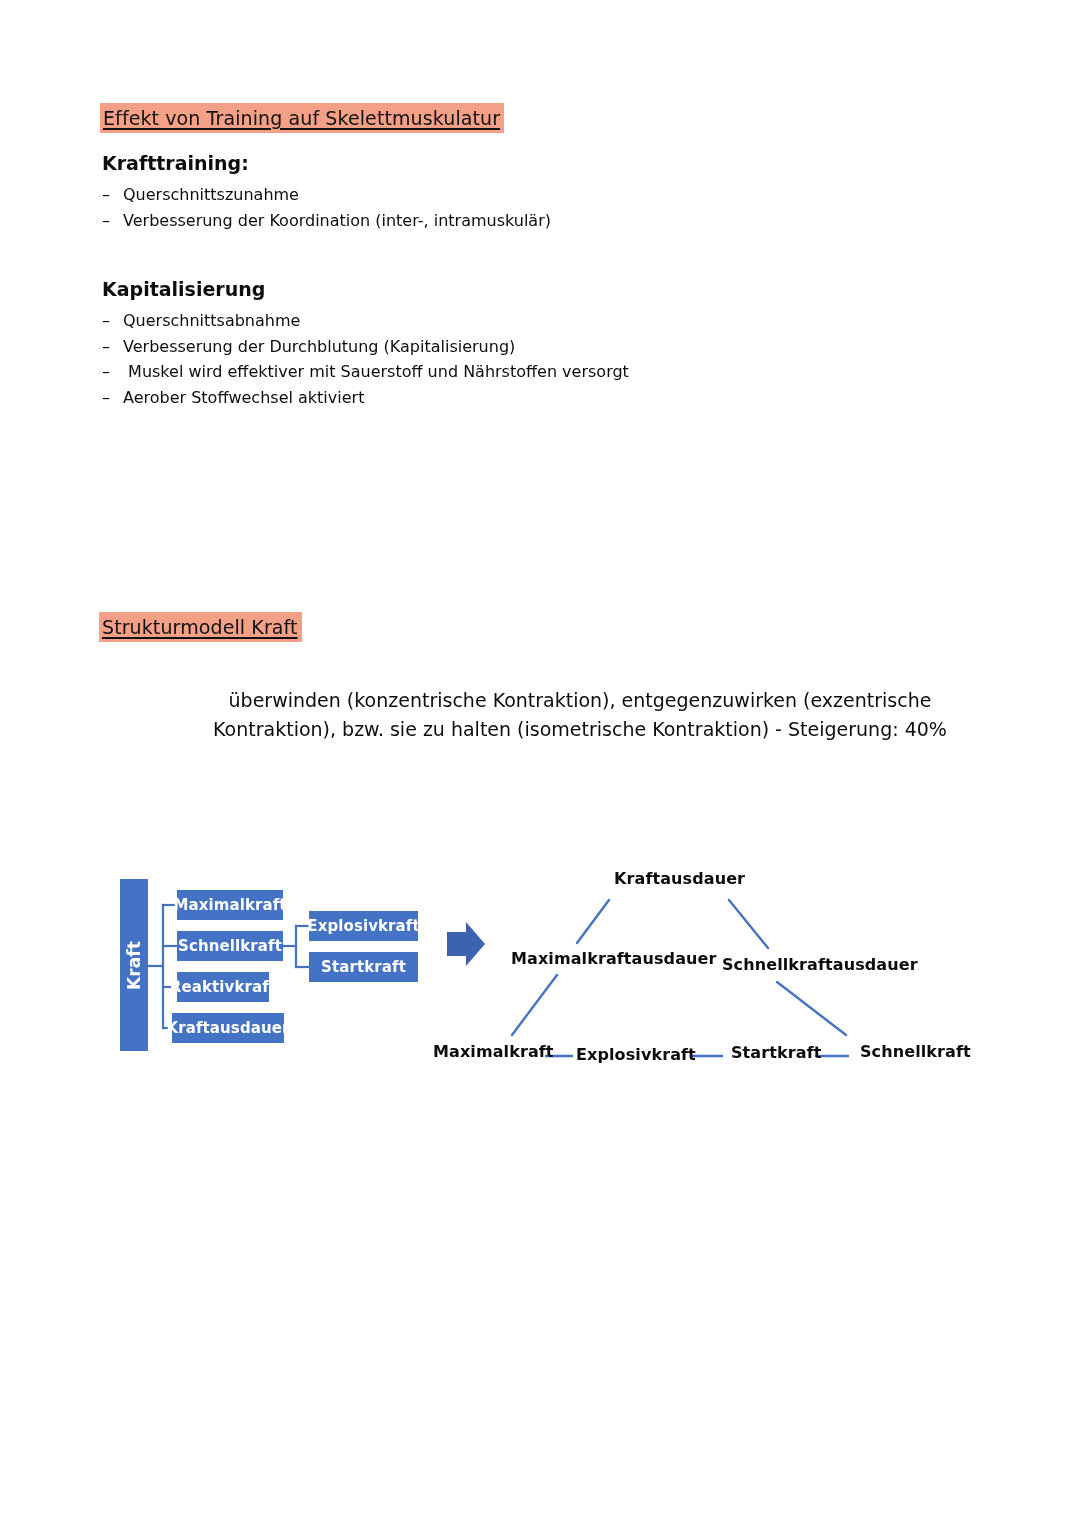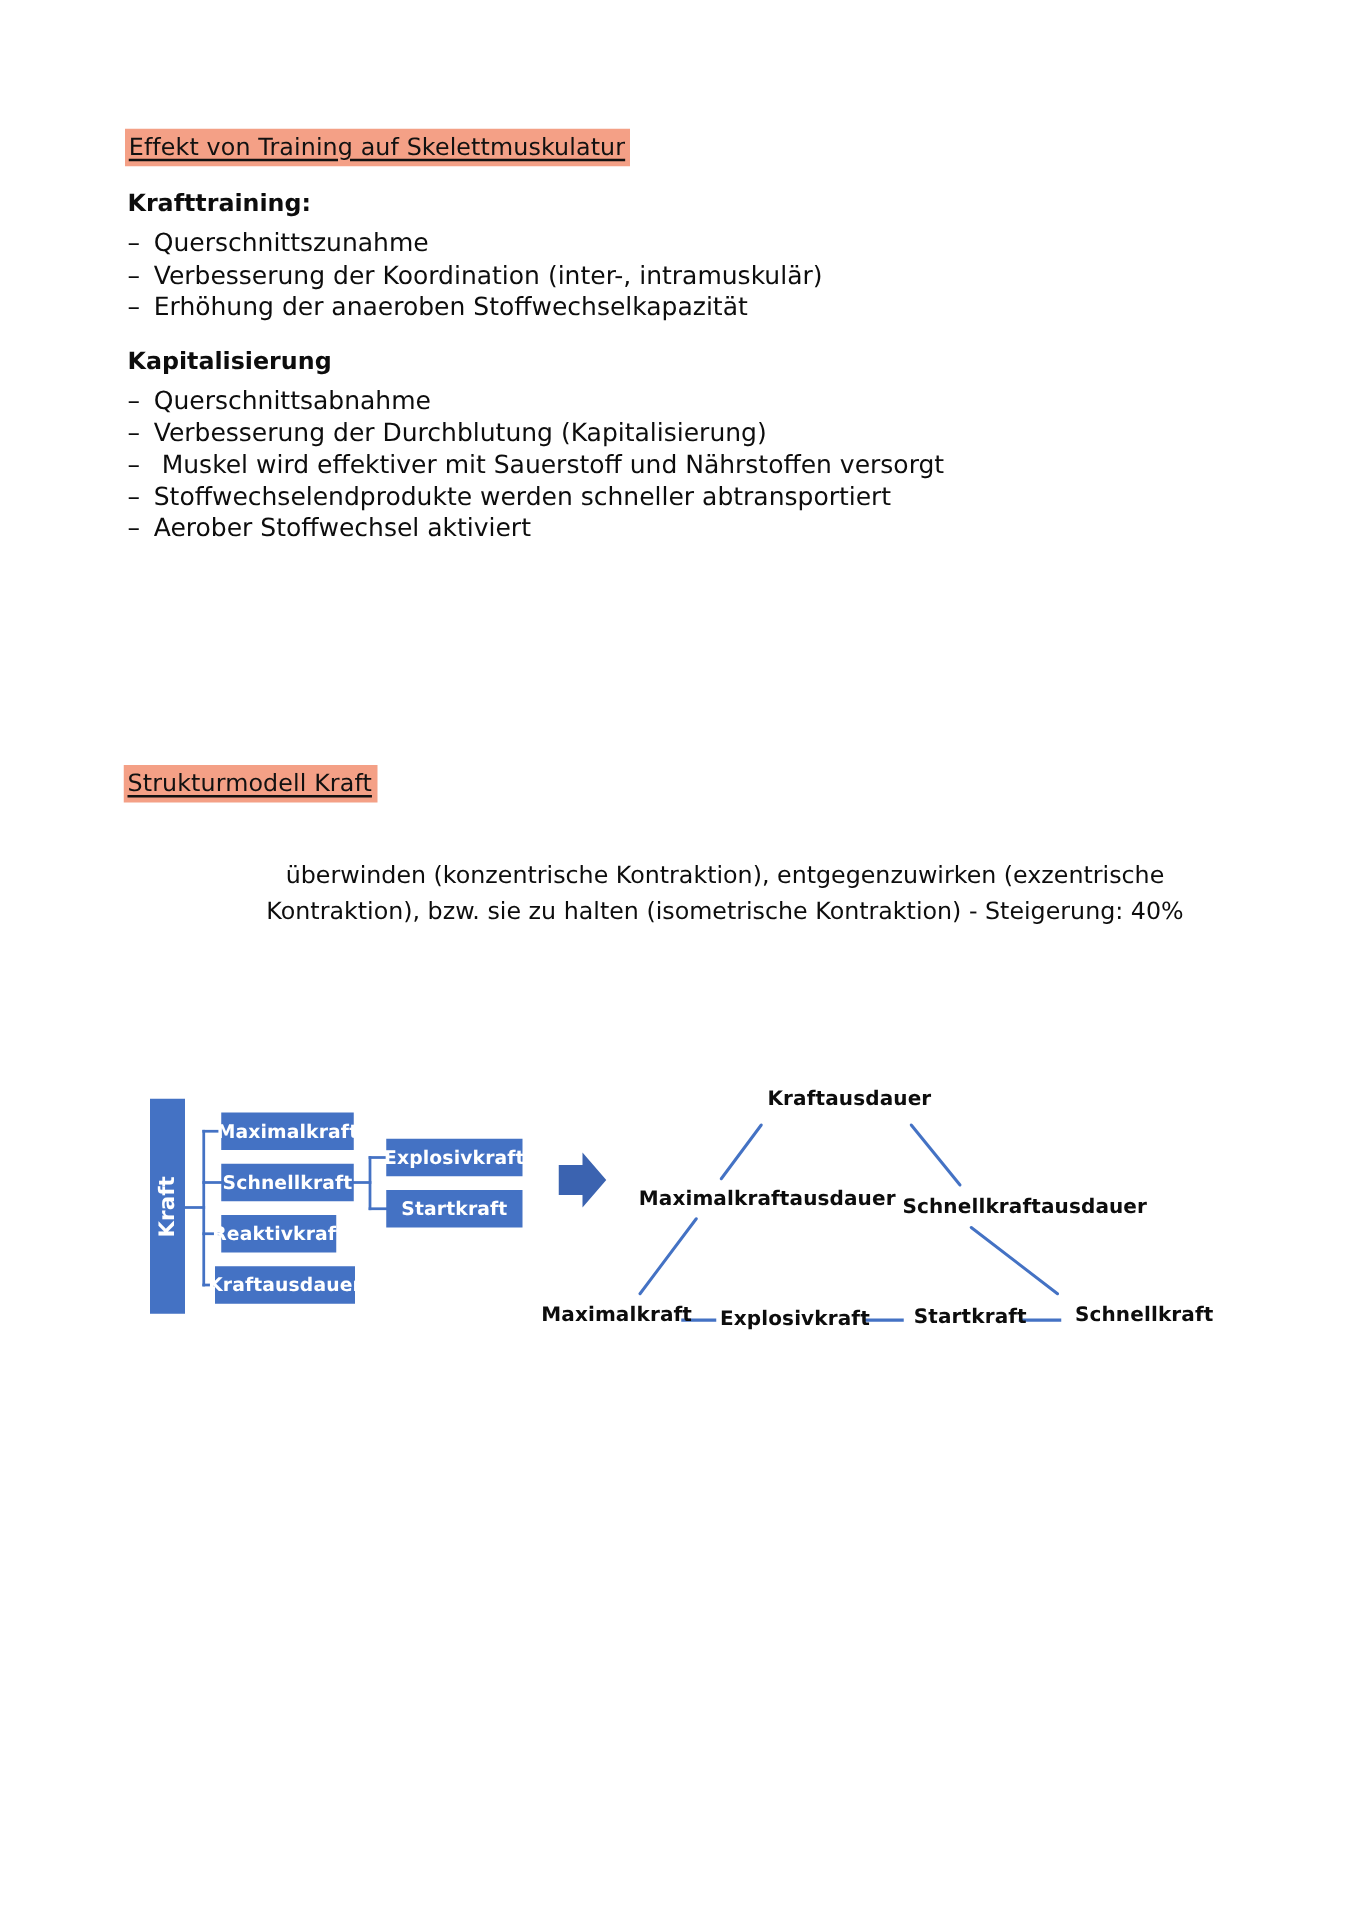--- a/index.html
+++ b/index.html
@@ -46,21 +46,21 @@
   }
   #sub-heading-kraft { left: 102px; top: 150px; }
   #sub-heading-ausdauer { left: 102px; top: 276px; }
 
   
   .bullet-list {
     position: absolute;
     list-style: none;
     margin: 0;
     padding: 0;
-    font-size: 20px;
+    font-size: 16px;
     line-height: 25.5px;
     color: #0d0d0d;
   }
   #list-kraft { left: 102px; top: 182px; }
   #list-ausdauer { left: 102px; top: 308px; }
   .bullet-list li {
     white-space: pre;
     display: block;
   }
   .bullet-list li .dash {
@@ -141,30 +141,28 @@
 
 <div class="page">
 
   <div class="hl-heading" id="heading-1">Effekt von Training auf Skelettmuskulatur</div>
 
   <div class="sub-heading" id="sub-heading-kraft">Krafttraining:</div>
 
   <ul class="bullet-list" id="list-kraft">
     <li><span class="dash">–</span><span>Querschnittszunahme</span></li>
     <li><span class="dash">–</span><span>Verbesserung der Koordination (inter-, intramuskulär)</span></li>
-    <li><span class="dash">–</span><span>Erhöhung der anaeroben Stoffwechselkapazität</span></li>
   </ul>
 
   <div class="sub-heading" id="sub-heading-ausdauer">Kapitalisierung</div>
 
   <ul class="bullet-list" id="list-ausdauer">
     <li><span class="dash">–</span><span>Querschnittsabnahme</span></li>
     <li><span class="dash">–</span><span>Verbesserung der Durchblutung (Kapitalisierung)</span></li>
     <li><span class="dash">–</span><span> Muskel wird effektiver mit Sauerstoff und Nährstoffen versorgt</span></li>
-    <li><span class="dash">–</span><span>Stoffwechselendprodukte werden schneller abtransportiert</span></li>
     <li><span class="dash">–</span><span>Aerober Stoffwechsel aktiviert</span></li>
   </ul>
 
   <div class="hl-heading" id="heading-2">Strukturmodell Kraft</div>
 
   <div id="definition-block">
     <span class="def-line def-indent">überwinden (konzentrische Kontraktion), entgegenzuwirken (exzentrische</span>
     <span class="def-line def-indent">Kontraktion), bzw. sie zu halten (isometrische Kontraktion) - Steigerung: 40%</span>
   </div>
 

